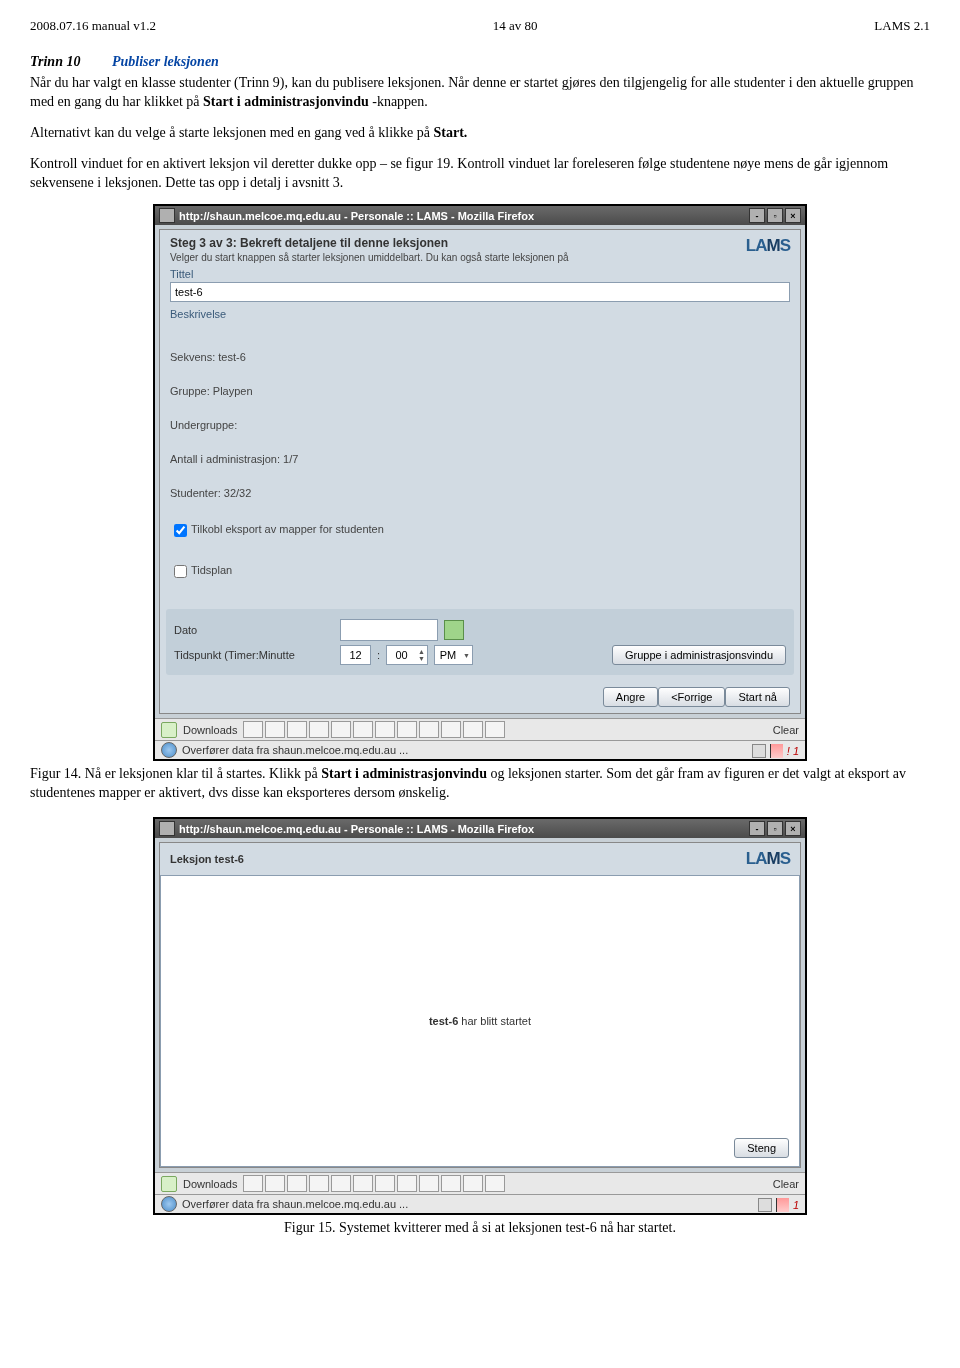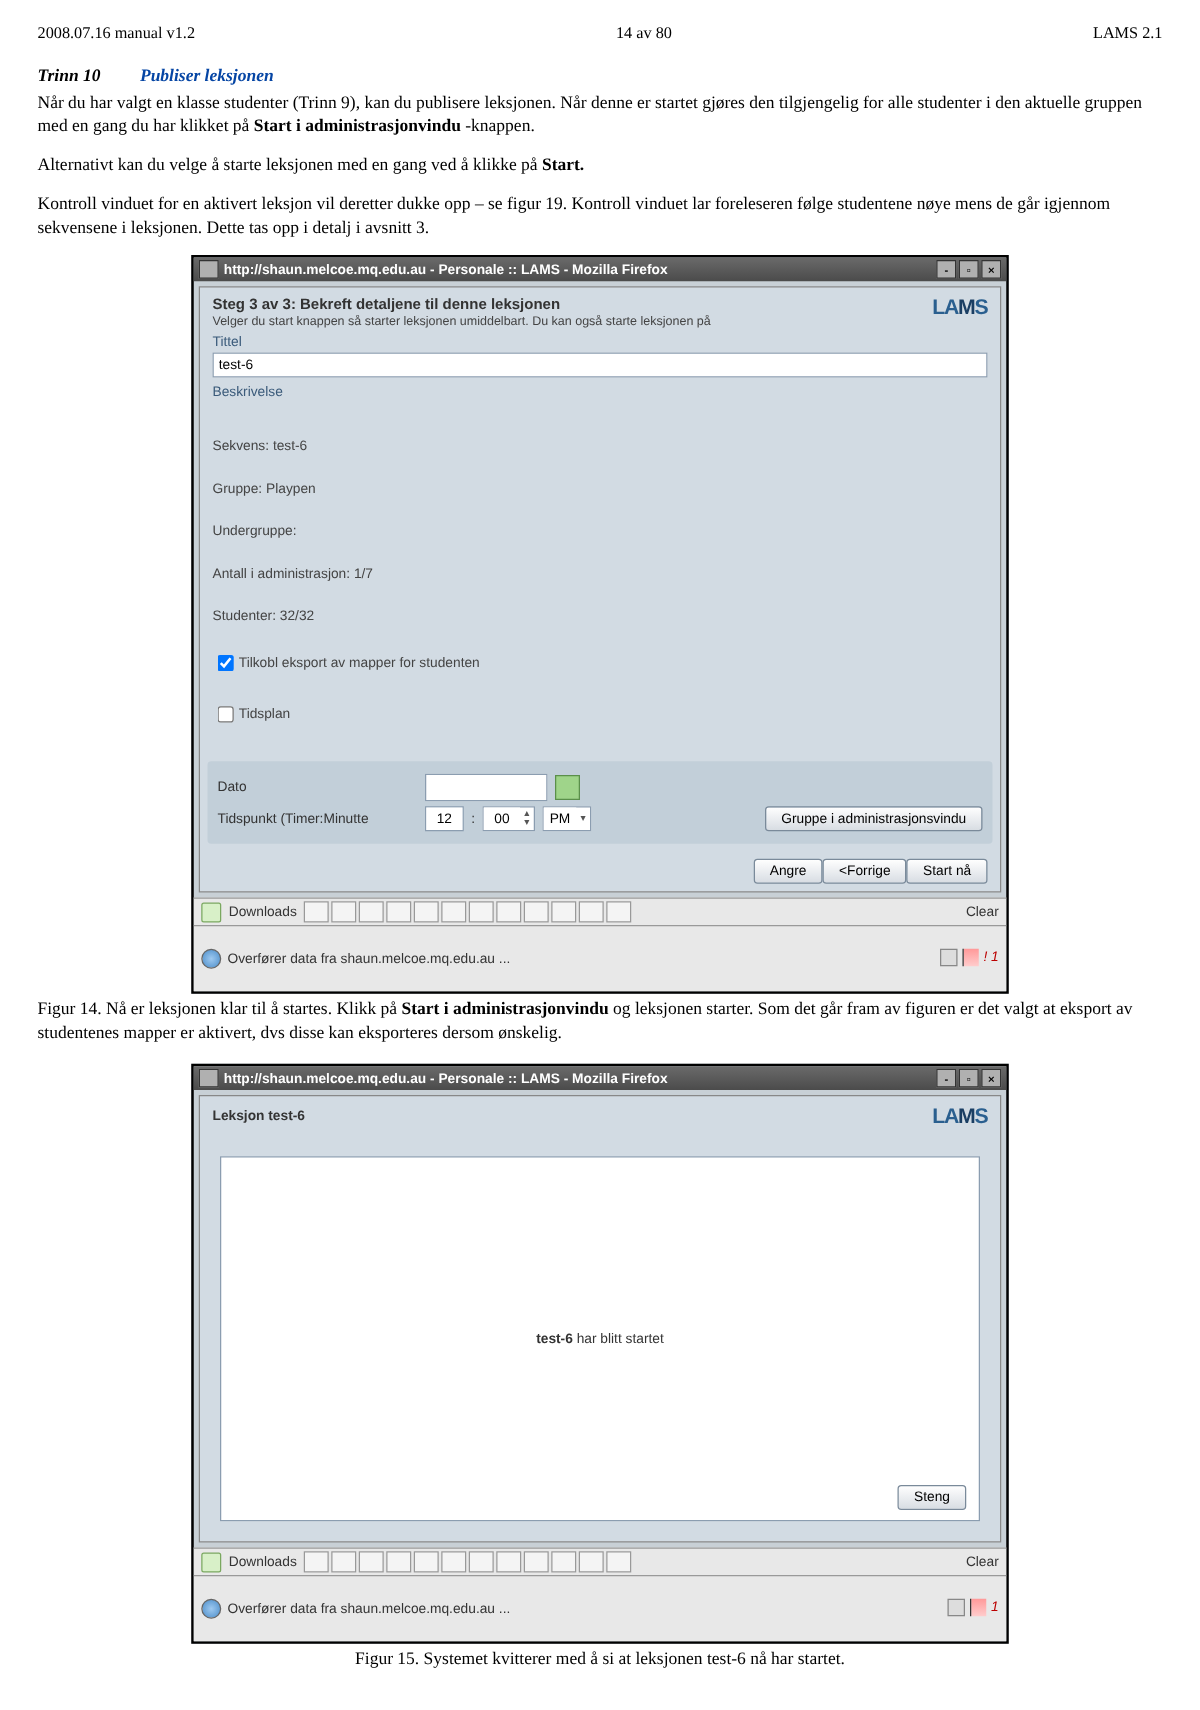--- a/index.html
+++ b/index.html
@@ -115,32 +115,32 @@
   .start-admin { margin-left: auto; }
   .dl-bar {
     display: flex; align-items: center; justify-content: space-between;
     background: #e8e8e8; border-top: 1px solid #999; padding: 2px 6px;
     font-size: 11px;
   }
   .dl-bar .dls { display: flex; align-items: center; gap: 6px; }
   .dl-bar .tabs { display:flex; gap:2px;}
   .dl-bar .tab { width:18px; height:15px; border:1px solid #999; background:#f4f4f4;}
   .status-bar {
-    display: flex; align-items: flex-start; justify-content: space-between;
-    background: #e8e8e8; border-top: 1px solid #999; padding: 18px 6px;
+    display: flex; align-items: flex-end; justify-content: space-between;
+    background: #e8e8e8; border-top: 1px solid #999; padding: 1px 6px;
     font-size: 11px; color: #333;
   }
   .status-bar .icons { display:flex; gap:4px; align-items:center;}
   .status-bar .warn { color:#b00; font-style:italic;}
   .fig-caption { font-size: 14px; margin: 4px 0 14px 0; }
 
   
   .win2-body {
     background: #fff; border: 1px solid #8b9db0;
-    margin: 16px; height: 290px;
+    margin: 0; height: 290px;
     display: flex; align-items: center; justify-content: center;
     position: relative;
   }
   .win2-body .steng {
     position:absolute; bottom:8px; right:10px;
   }
   .win2-head {
     display:flex; justify-content:space-between; align-items:center;
     padding: 6px 10px;
   }

